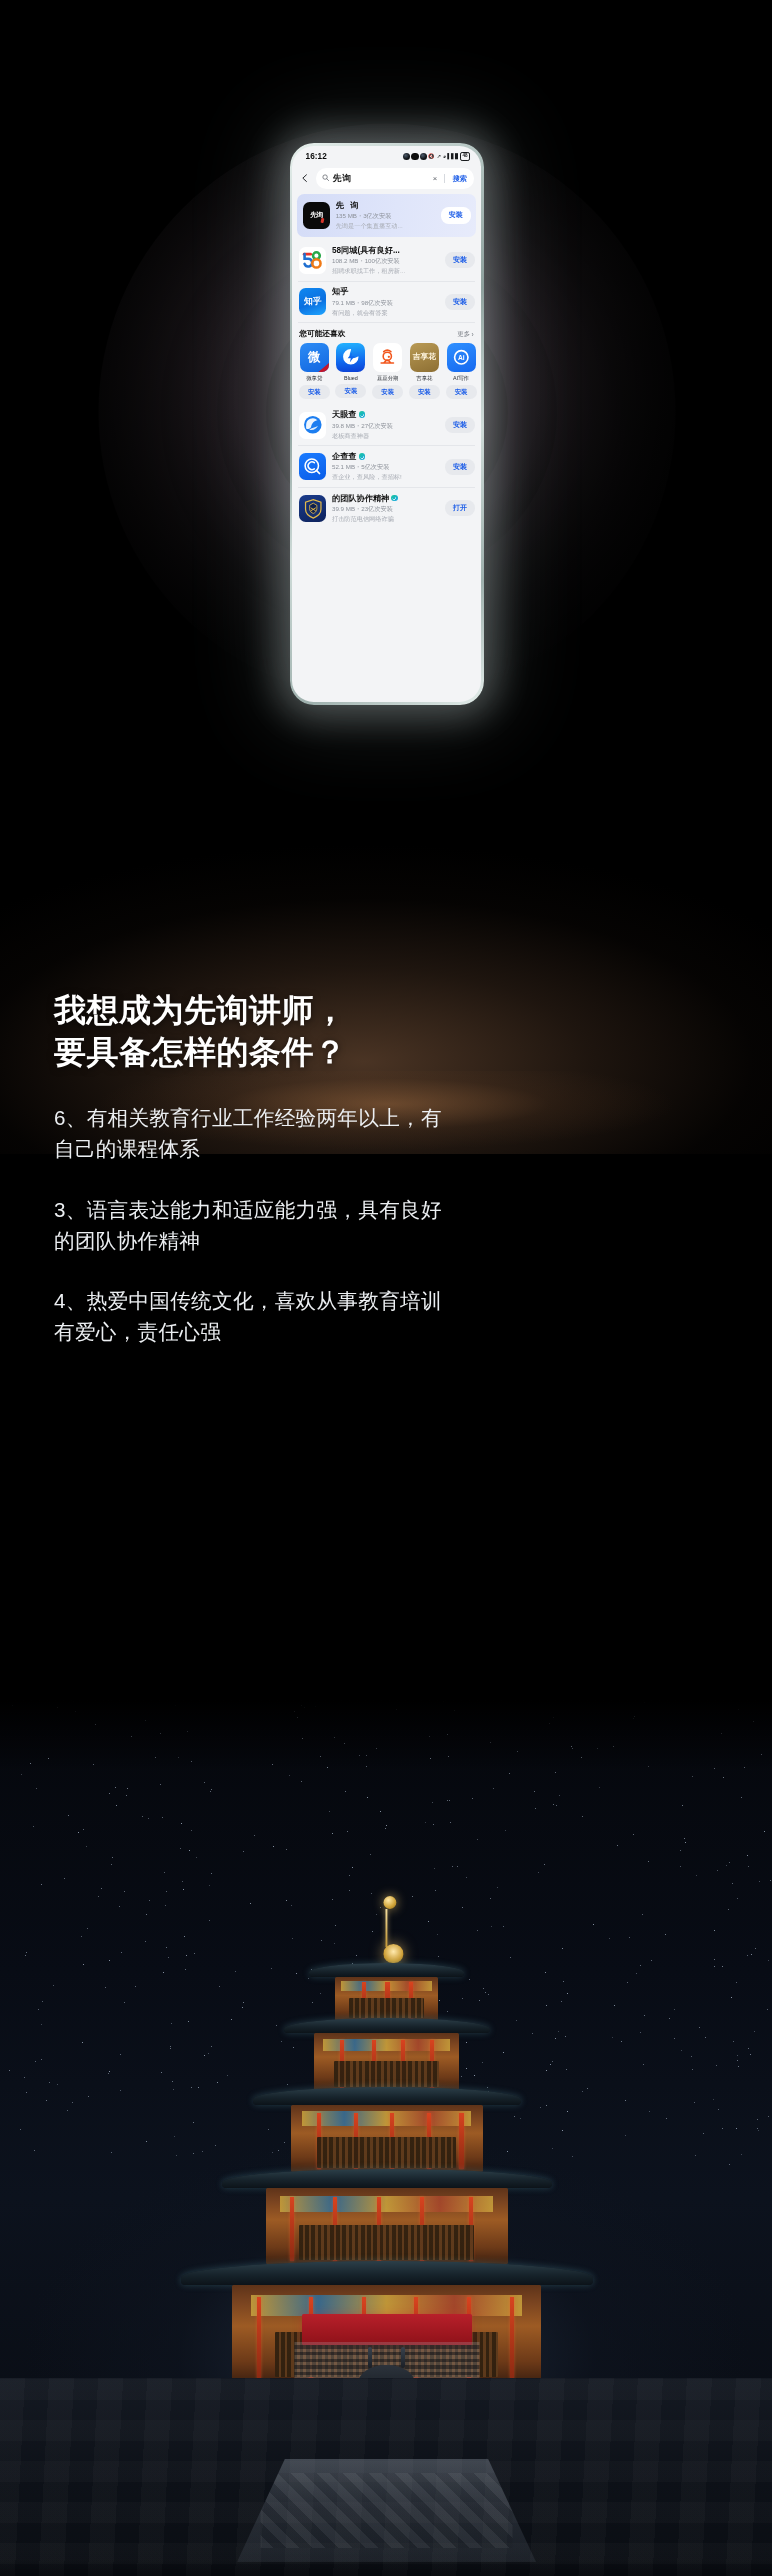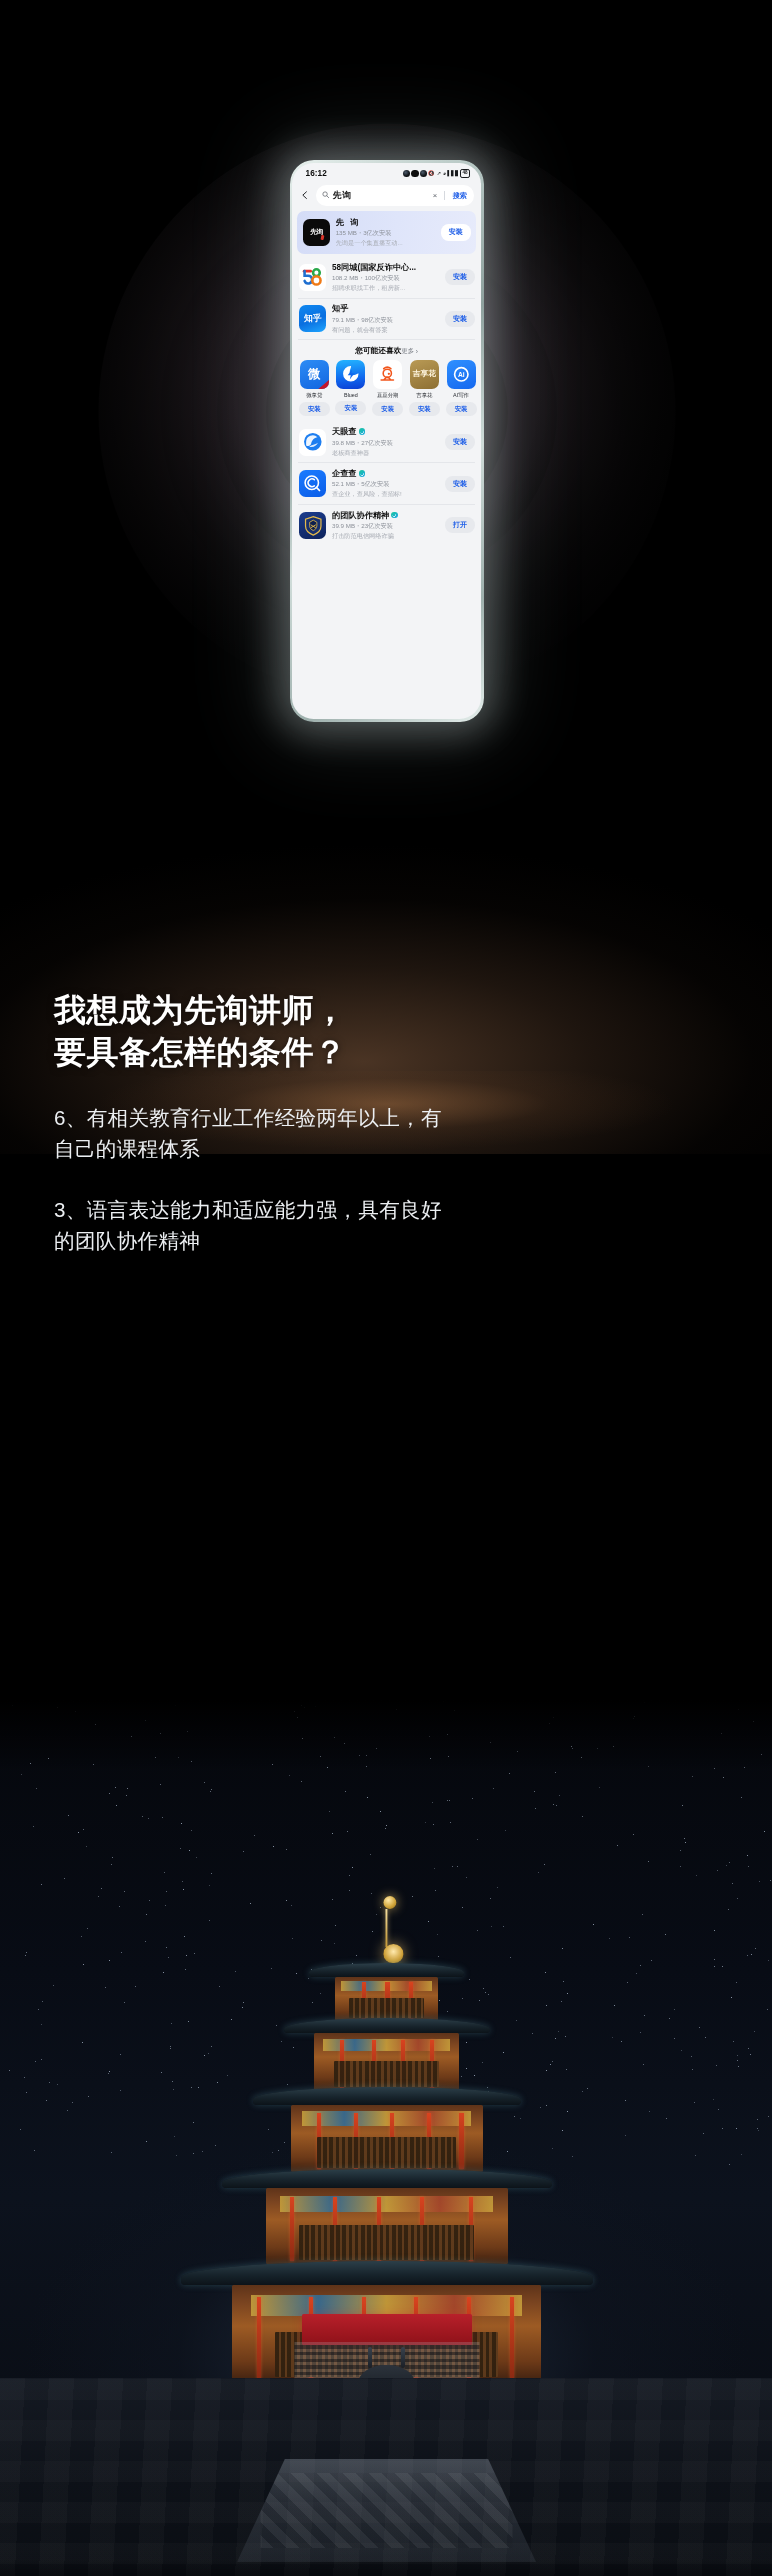--- a/index.html
+++ b/index.html
@@ -14,21 +14,21 @@
   .ring.r3{width:340px;height:340px;background:radial-gradient(circle at 46% 42%,#3a3035 0%,#221c21 50%,#0d0c0d 80%,#000 100%);}
   .ring.r4{width:242px;height:242px;background:radial-gradient(circle at 48% 45%,#453940 0%,#262024 55%,#0e0d0e 85%,#000 100%);}
   .ringfade{position:absolute;left:0;top:0;width:773px;height:824px;
      background:radial-gradient(ellipse 392px 381px at 50% 48%,rgba(0,0,0,0) 38%,rgba(0,0,0,.55) 64%,#000 88%);}
 
   
   .phone{position:absolute;left:50%;top:143px;transform:translateX(-50%);
      width:194px;height:562px;border-radius:24px;
      background:linear-gradient(145deg,#e8f1ee 0%,#b9c9c6 18%,#8ea19e 40%,#cfdcd9 60%,#9eb0ad 82%,#e4eeeb 100%);
      padding:2.6px;box-sizing:border-box;
-     box-shadow:0 0 36px 11.3px rgba(225,240,240,.30), 0 0 82px 26px rgba(180,210,210,.12);margin-top:17px;}
+     box-shadow:0 0 36px 11.3px rgba(225,240,240,.30), 0 0 82px 26px rgba(180,210,210,.12);}
   .screen{position:relative;width:100%;height:100%;border-radius:21.6px;background:#f3f4f6;overflow:hidden;}
 
   
   .statusbar{height:20.6px;display:flex;align-items:center;justify-content:space-between;padding:1px 11.3px 0 13.4px;box-sizing:border-box;}
   .st-time{font-size:8.2px;font-weight:bold;color:#0b0b0b;letter-spacing:0.1px;}
   .st-right{display:flex;align-items:center;gap:1.5px;}
   .cam{width:7.2px;height:7.2px;border-radius:50%;background:#0d0d0d;display:inline-block;}
   .cam.lens{background:radial-gradient(circle at 38% 34%,#4d5b6b 0%,#14181d 55%,#000 100%);}
   .st-ic{font-size:5.2px;color:#16181b;line-height:1;}
   .batt{border:0.8px solid #17191c;border-radius:2.1px;padding:0 1px;font-size:4.6px;font-weight:bold;color:#17191c;line-height:6.2px;height:6.7px;display:flex;align-items:center;}
@@ -63,21 +63,21 @@
   .appname{font-size:8.2px;font-weight:bold;color:#111;white-space:nowrap;overflow:hidden;text-overflow:ellipsis;display:flex;align-items:center;gap:2.1px;}
   .appname.sp{letter-spacing:2.1px;}
   .verif{width:6.7px;height:6.7px;border-radius:50%;background:linear-gradient(140deg,#19c79a,#1aa4e8);flex:0 0 auto;display:inline-block;position:relative;}
   .verif::after{content:"";position:absolute;left:2.1px;top:1.5px;width:2.6px;height:3.6px;border:1px solid #fff;border-top:none;border-left:none;border-radius:0.5px;transform:rotate(32deg);box-sizing:border-box;}
   .sub{font-size:6.2px;color:#8b9098;margin-top:1.5px;white-space:nowrap;overflow:hidden;text-overflow:ellipsis;}
   .desc{font-size:6.2px;color:#a7abb3;margin-top:1px;white-space:nowrap;overflow:hidden;text-overflow:ellipsis;}
   .btn{flex:0 0 auto;font-size:7px;font-weight:bold;color:#1f5fe8;background:#e7e9ed;border-radius:7.7px;padding:3.1px 7.7px;white-space:nowrap;}
   .btn.white{background:#fff;}
 
   
-  .recohead{display:flex;align-items:center;justify-content:center;padding:5.7px 7.2px 3.6px 7.2px;}
+  .recohead{display:flex;align-items:center;justify-content:space-between;padding:5.7px 7.2px 3.6px 7.2px;}
   .recotitle{font-size:7.7px;font-weight:bold;color:#111;}
   .recomore{font-size:6.4px;color:#6e737b;display:flex;align-items:center;gap:1.5px;}
   .recogrid{display:flex;padding:0 0 0 6.7px;gap:5.7px;overflow:hidden;}
   .recoitem{width:31px;flex:0 0 auto;text-align:center;}
   .recoicon{width:29px;height:29px;border-radius:7.2px;margin:0 auto;position:relative;overflow:hidden;display:flex;align-items:center;justify-content:center;}
   .ri-wxd{background:linear-gradient(160deg,#2d8cf5 0%,#1266e0 100%);color:#fff;font-size:12.4px;font-weight:bold;}
   .ri-wxd::after{content:"";position:absolute;right:-6.2px;bottom:-3.1px;width:17.5px;height:8.2px;background:#c4162a;transform:rotate(-40deg);}
   .ri-blued{background:linear-gradient(175deg,#23b4ff 0%,#1068ee 62%,#0c3fd4 100%);}
   .ri-ddfq{background:#fff;}
   .ri-jxh{background:linear-gradient(160deg,#b99a55 0%,#8d6f33 100%);color:#fff6e0;font-size:7.7px;font-weight:bold;font-family:"DejaVu Serif",serif;}
@@ -211,21 +211,21 @@
           <div class="row">
             <div class="icon ic-58">
               <svg width="20.6" height="19.6" viewBox="0 0 40 38">
                 <path d="M4 8h13" stroke="#e8332a" stroke-width="5" stroke-linecap="round"></path>
                 <path d="M5 8v9h7a7.5 7.5 0 1 1-7 10" stroke="#1f6fd0" stroke-width="5" fill="none" stroke-linecap="round"></path>
                 <circle cx="28" cy="11" r="6.5" fill="none" stroke="#2aa84a" stroke-width="5"></circle>
                 <circle cx="28" cy="26" r="8" fill="none" stroke="#f07a16" stroke-width="5"></circle>
               </svg>
             </div>
             <div class="meta">
-              <div class="appname">58同城(国家反诈中心...</div>
+              <div class="appname">58同城(具有良好...</div>
               <div class="sub">108.2 MB・100亿次安装</div>
               <div class="desc">招聘求职找工作，租房新...</div>
             </div>
             <div class="btn">安装</div>
           </div>
 
           <div class="row">
             <div class="icon ic-zhihu">
               <span>知乎</span>
             </div>
@@ -363,20 +363,22 @@
   <div class="qsec">
     <div class="qglow"></div>
     <div class="qglow2"></div>
     <div class="qhead">我想成为先询讲师，
 要具备怎样的条件？</div>
     <div class="qlist">
       <div class="qitem">6、有相关教育行业工作经验两年以上，有
 自己的课程体系</div>
       <div class="qitem">3、语言表达能力和适应能力强，具有良好
 的团队协作精神</div>
+      <div class="qitem">4、热爱中国传统文化，喜欢从事教育培训
+有爱心，责任心强</div>
     </div>
   </div>
 
   <div class="photo">
     <div class="sky"></div>
     <div class="stars" id="stars">
         <span class="star" style="left: 194px; top: 253px; width: 0.6px; height: 0.6px; opacity: 0.46;"></span>
         <span class="star" style="left: 737px; top: 355px; width: 0.5px; height: 0.5px; opacity: 0.33;"></span>
         <span class="star" style="left: 699px; top: 327px; width: 0.9px; height: 0.9px; opacity: 0.71;"></span>
         <span class="star" style="left: 401px; top: 363px; width: 0.9px; height: 0.9px; opacity: 0.66;"></span>

